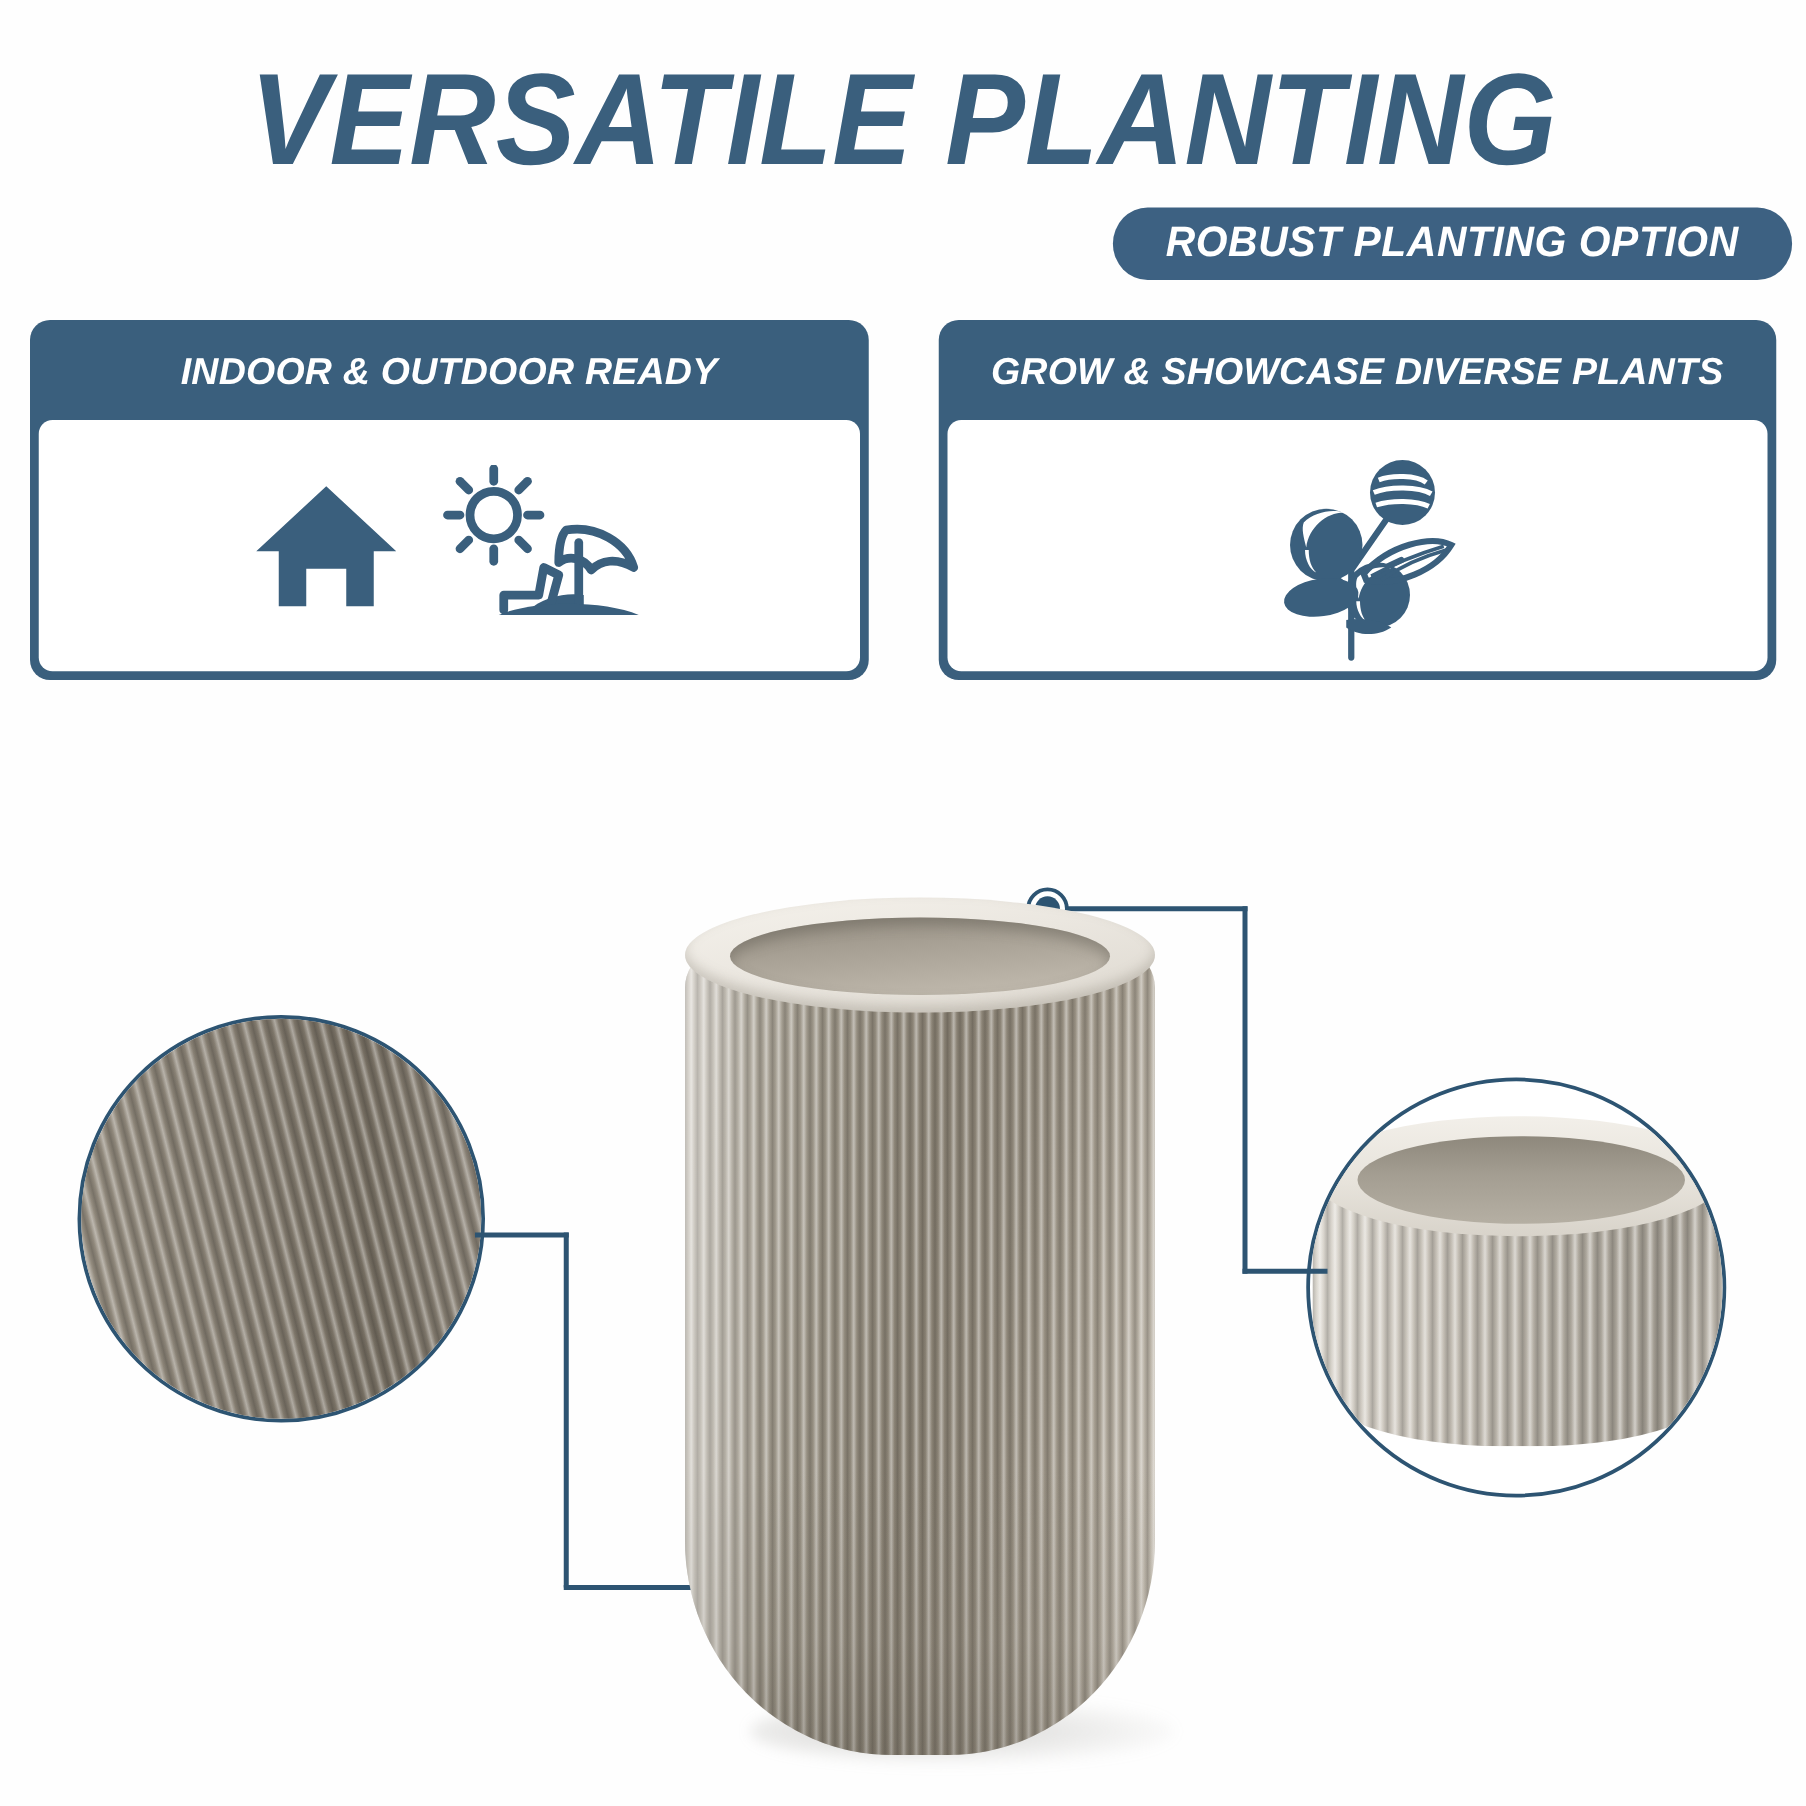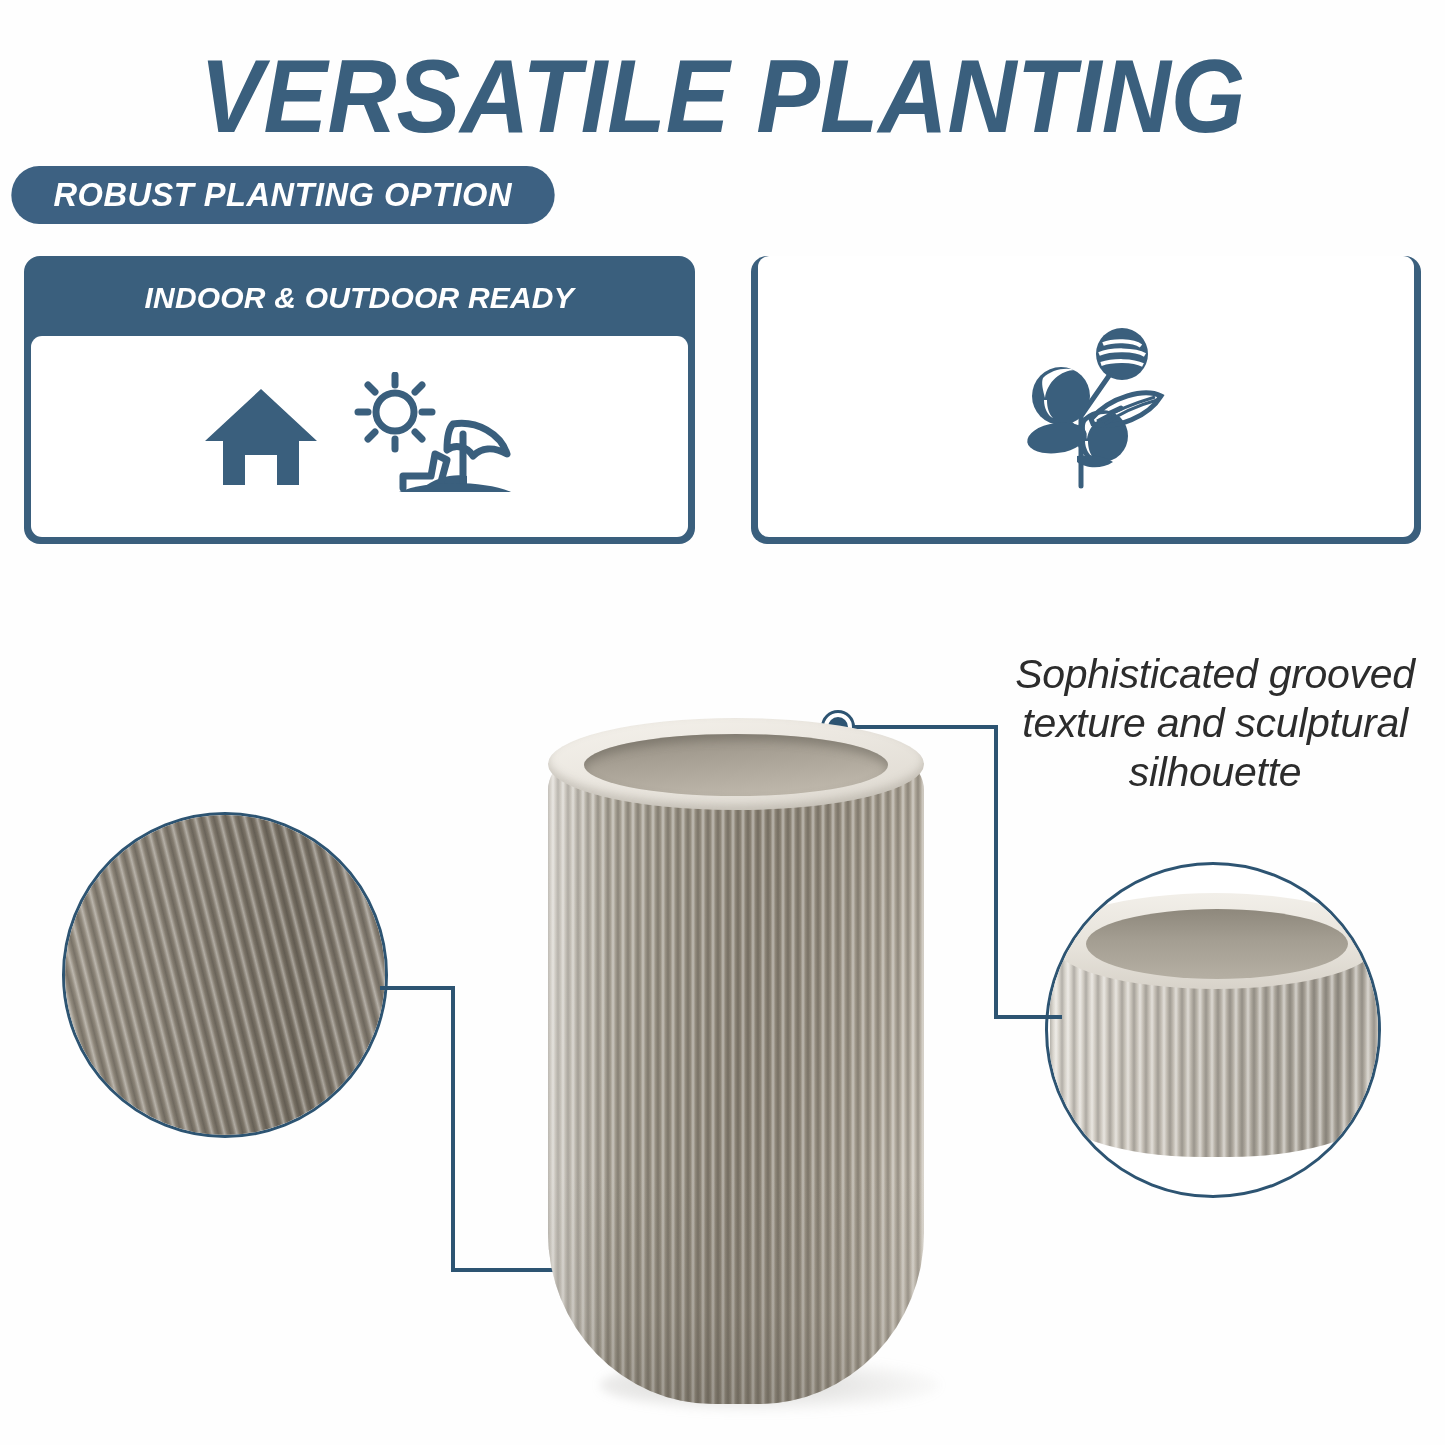--- a/index.html
+++ b/index.html
@@ -40,21 +40,21 @@
     white-space: nowrap;
   }
 
   
   .badge-wrap {
     position: absolute;
     top: 166px;
     left: 0;
     width: 1445px;
     display: flex;
-    justify-content: flex-start;
+    justify-content: flex-end;
   }
   .badge {
     background: #3d6182;
     color: #ffffff;
     border-radius: 30px;
     padding: 11px 44px 13px 44px;
     font-size: 34px;
     font-weight: 700;
     letter-spacing: 0.5px;
     line-height: 1;
@@ -294,20 +294,21 @@
               <path d="M60 116 L60 104 L88 104 L92 82 L104 88 L98 110 L98 116" fill="none" stroke="#3a5f7d" stroke-width="7" stroke-linejoin="round" stroke-linecap="round"></path>
               <path d="M56 120 C84 108 140 108 168 120 Z" fill="#3a5f7d"></path>
             </g>
           </svg>
         </div>
       </div>
     </div>
 
 
     <div class="card">
+      <div class="card-head">GROW &amp; SHOWCASE DIVERSE PLANTS</div>
       <div class="card-body">
         <svg width="185" height="185" viewBox="0 0 185 185">
           <g stroke="#3a5f7d" stroke-width="5" fill="none" stroke-linecap="round">
             <path d="M88 182 L88 112 L120 66"></path>
             <path d="M88 128 L46 96"></path>
             <path d="M94 120 L128 104"></path>
           </g>
 
           <circle cx="129" cy="50" r="26" fill="#3a5f7d"></circle>
           <g stroke="#ffffff" stroke-width="4" fill="none">
@@ -330,21 +331,20 @@
             <path d="M104 117 C120 108 142 99 162 93"></path>
             <path d="M112 120 C126 110 146 101 164 96"></path>
           </g>
           <path d="M84 152 C96 150 112 152 120 158 C108 166 92 164 84 158 Z" fill="#3a5f7d"></path>
         </svg>
       </div>
     </div>
   </div>
 
 
-  <div class="callout callout-right">Sophisticated grooved texture and sculptural silhouette</div>
 
   <div class="detail detail-left">
     <div class="detail-inner">
       <div class="crop-left-img">
         <div class="pot-chunk"></div>
       </div>
     </div>
   </div>
 
   <div class="detail detail-right">

